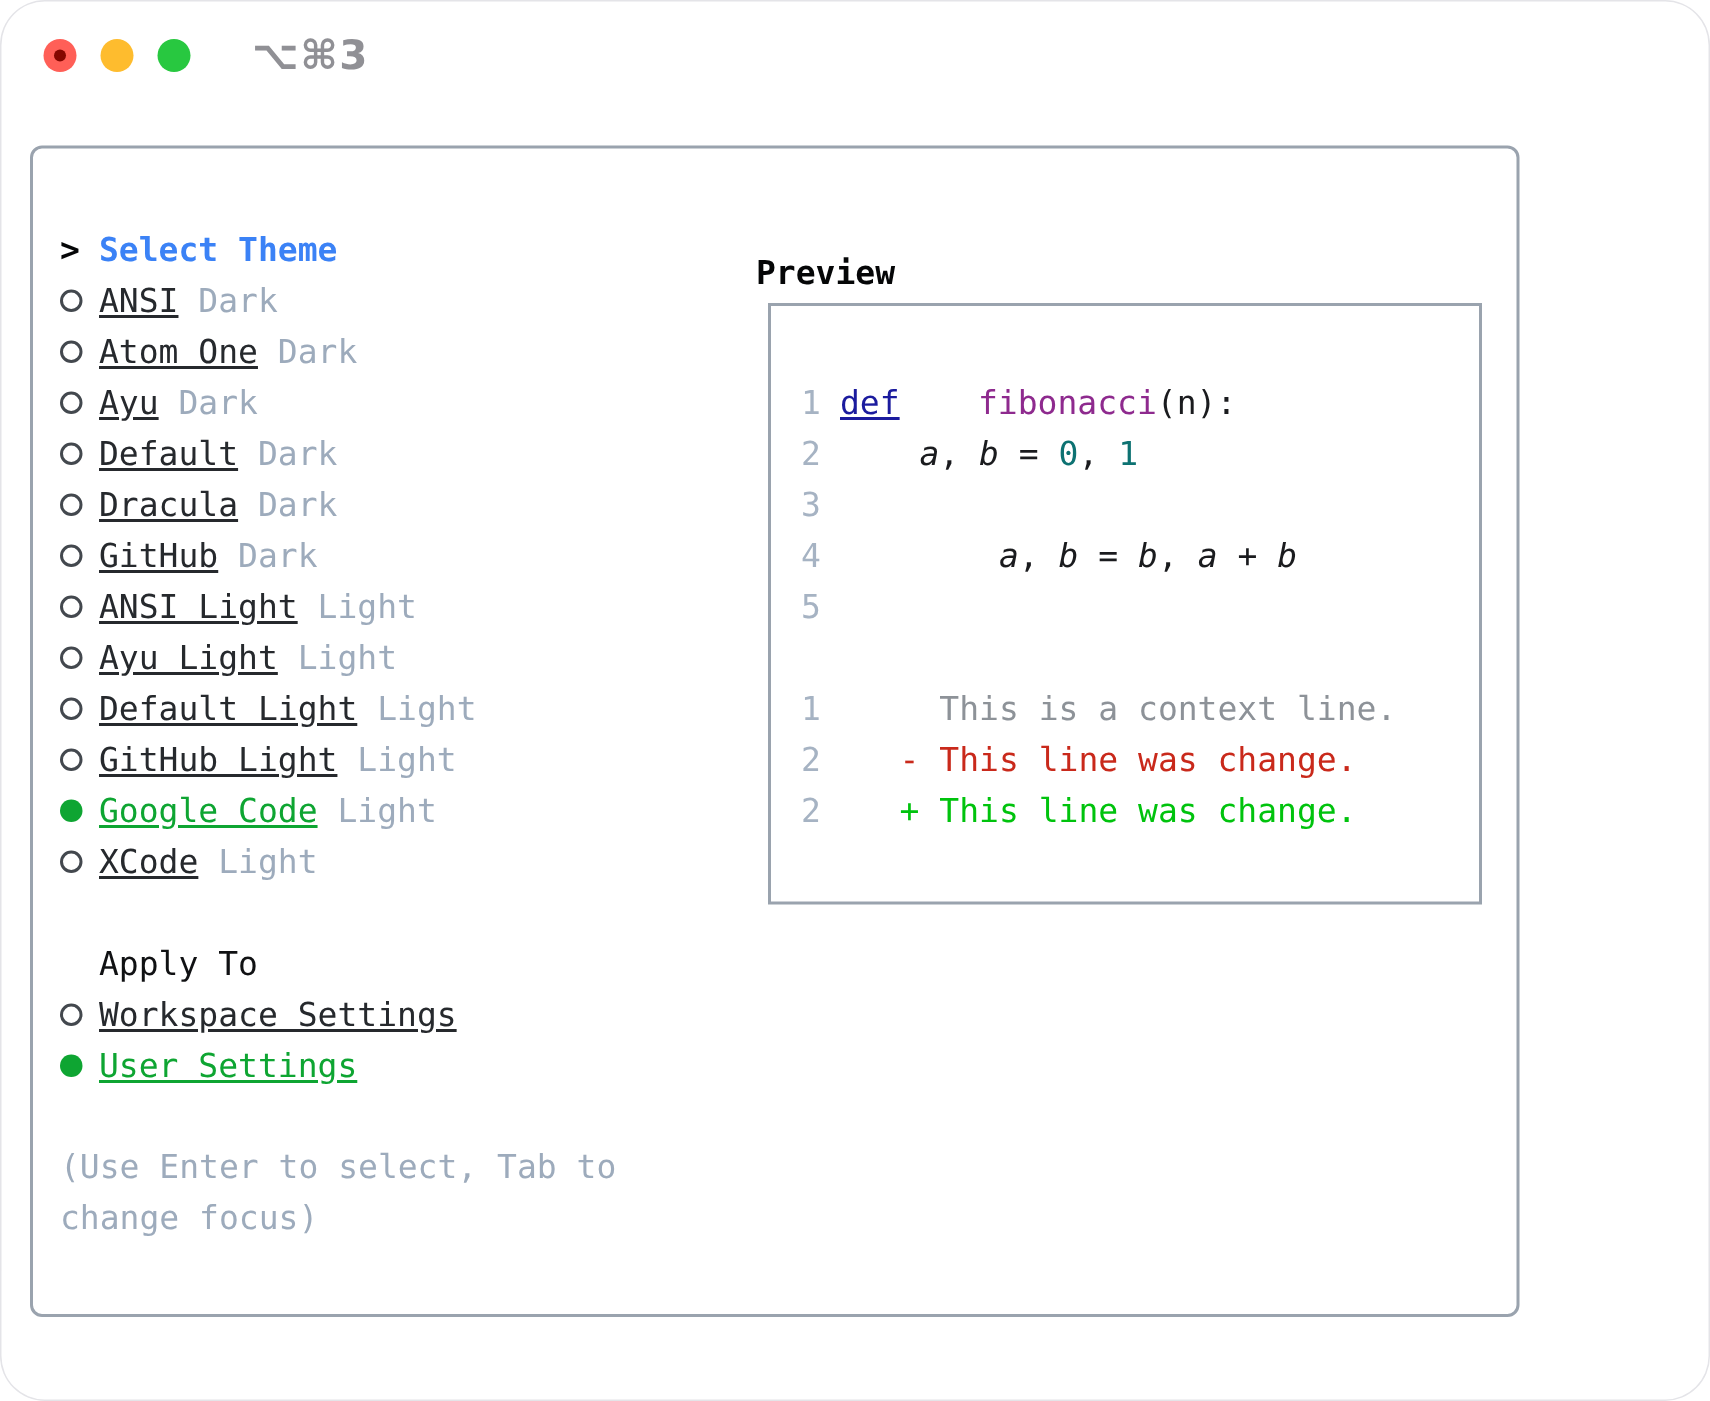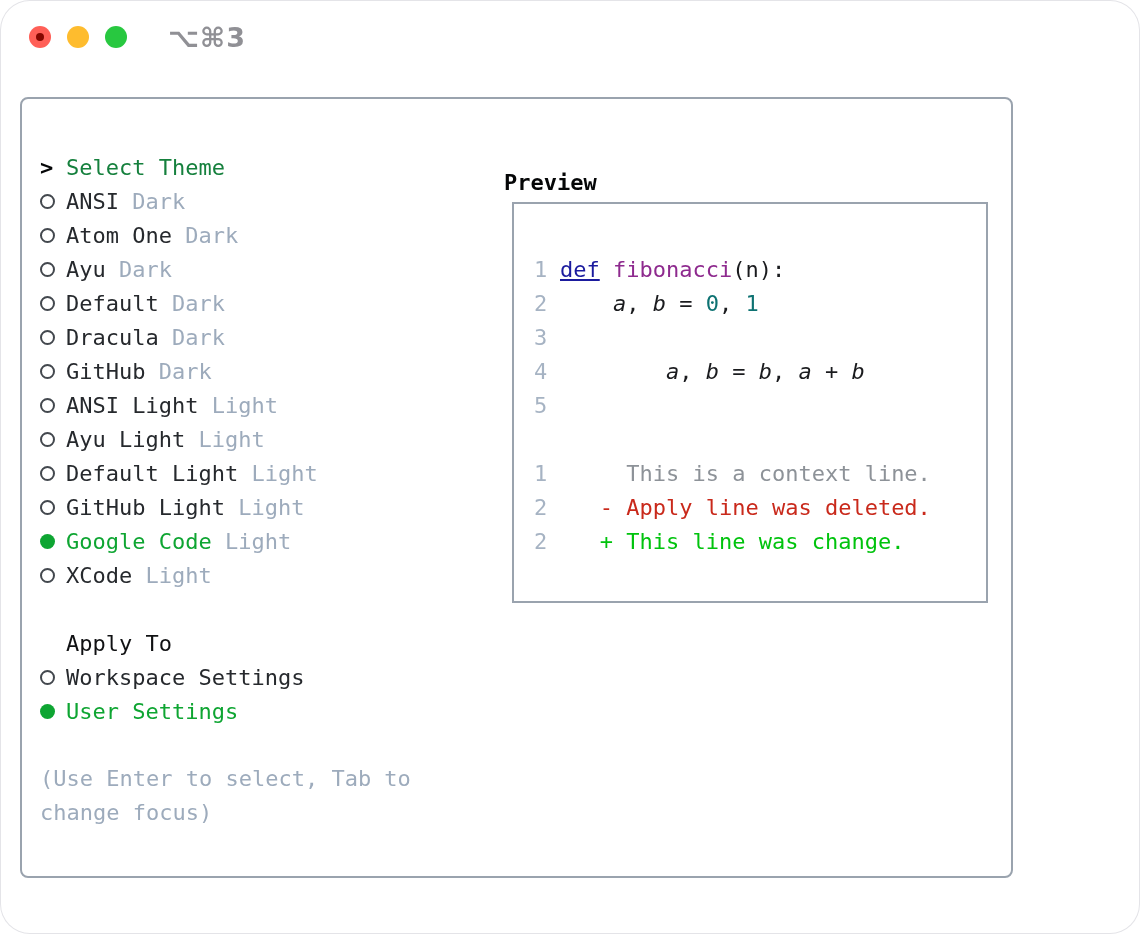--- a/index.html
+++ b/index.html
@@ -23,40 +23,40 @@
   .wtitle{position:absolute;left:168px;top:22px;font-family:"DejaVu Sans",sans-serif;
           font-size:27px;font-weight:700;color:var(--title_gray);letter-spacing:1px;}
   
   .panel{position:absolute;left:20px;top:97px;width:993px;height:781px;
          border:2px solid var(--panel_border);border-radius:8px;background:#fff;}
   
   .leftcol{position:absolute;left:18px;top:51px;width:440px;}
   .row{display:flex;align-items:center;height:34px;white-space:pre;}
   .marker{display:inline-block;width:26px;flex:0 0 26px;}
   .arrow{font-weight:700;color:#050607;}
-  .hdr{font-weight:400;color:#15803d;}
+  .hdr{font-weight:700;color:#3b82f6;}
   .hdr2{color:#101113;}
   .radio{display:inline-block;width:15px;height:15px;border-radius:50%;
          border:2px solid var(--radio_ring);}
   .radio.on{border:none;background:var(--accent_green);}
-  .name{color:#26292d;}
+  .name{color:#26292d;text-decoration:underline;}
   .sel .name{color:var(--accent_green);}
   .variant{color:var(--muted);margin-left:13.25px;}
   .apply{margin-top:34px;}
   .help{margin-top:34px;max-width:400px;line-height:34px;color:var(--muted);}
   
   .ptitle{position:absolute;left:482px;top:67px;height:34px;line-height:34px;
           font-weight:700;color:#050607;}
   .pbox{position:absolute;left:490px;top:103px;width:476px;height:401px;
         border:2px solid var(--panel_border);background:#fff;padding:49px 0 0 20px;overflow:hidden;}
   .pline{display:flex;height:34px;line-height:34px;white-space:pre;}
   .ln{display:inline-block;width:14px;flex:0 0 14px;color:var(--line_number);text-align:left;}
   .code{margin-left:12px;white-space:pre;}
   .kwd{color:var(--keyword);text-decoration:underline;}
-  .typ{color:var(--function);}
+  .typ{color:var(--function);margin-left:39px;}
   .lit{color:var(--literal);}
   .pln{color:var(--plain);}
   .var{color:var(--plain);font-style:italic;}
   .ctx{color:var(--context_gray);text-align:right;}
   .del{color:var(--deleted_red);}
   .add{color:var(--added_green);}
 </style>
 </head>
 <body>
 
@@ -112,19 +112,19 @@
 
     <div class="pbox">
       <div id="plines">
           <div class="pline"><span class="ln">1</span><span class="code"><span class="kwd">def</span><span class="pln"> </span><span class="typ">fibonacci</span><span class="pln">(n):</span></span></div>
           <div class="pline"><span class="ln">2</span><span class="code"><span class="pln">    </span><span class="var">a</span><span class="pln">, </span><span class="var">b</span><span class="pln"> = </span><span class="lit">0</span><span class="pln">, </span><span class="lit">1</span></span></div>
           <div class="pline"><span class="ln">3</span></div>
           <div class="pline"><span class="ln">4</span><span class="code"><span class="pln">        </span><span class="var">a</span><span class="pln">, </span><span class="var">b</span><span class="pln"> = </span><span class="var">b</span><span class="pln">, </span><span class="var">a</span><span class="pln"> + </span><span class="var">b</span></span></div>
           <div class="pline"><span class="ln">5</span></div>
           <div class="pline"><span class="ln"></span><span class="code"></span></div>
           <div class="pline"><span class="ln">1</span><span class="code"><span class="ctx">     This is a context line.</span></span></div>
-          <div class="pline"><span class="ln">2</span><span class="code"><span class="del">   - Apply line was deleted.</span></span></div>
+          <div class="pline"><span class="ln">2</span><span class="code"><span class="del">   - This line was change.</span></span></div>
           <div class="pline"><span class="ln">2</span><span class="code"><span class="add">   + This line was change.</span></span></div>
         </div>
     </div>
 
   </div>
 </div>
 
 </body></html>

